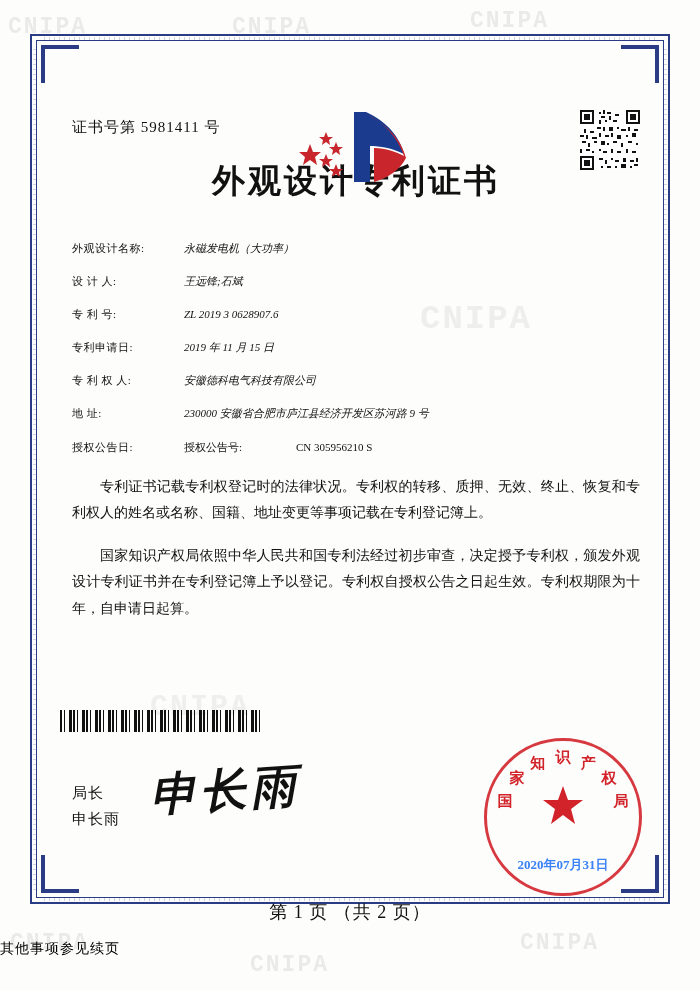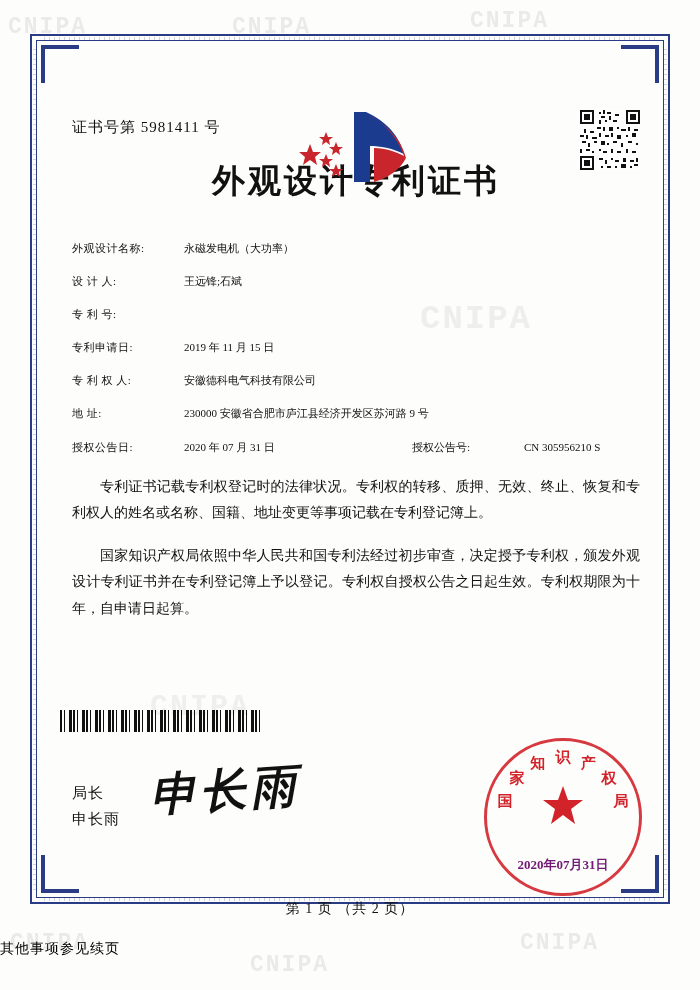--- a/index.html
+++ b/index.html
@@ -120,21 +120,21 @@
   .row {
     display: flex;
     align-items: baseline;
     margin-bottom: 21px;
   }
   .label {
     width: 112px;
     flex: 0 0 112px;
     letter-spacing: 0.5px;
   }
-  .value { flex: 1; }
+  .value { flex: 1; font-style: italic; }
   .row.split .value { flex: 0 0 228px; }
   .sub-label {
     width: 112px;
     flex: 0 0 112px;
     display: flex;
     justify-content: space-between;
   }
   .sub-value { flex: 1; }
 
   .para {
@@ -211,34 +211,34 @@
     position: absolute;
     left: 50%; top: 44%;
     transform: translate(-50%,-50%);
     width: 56px; height: 56px;
   }
   .seal-date {
     position: absolute;
     left: 50%;
     bottom: 22px;
     transform: translateX(-50%);
-    color: #701a75;
+    color: #3b82f6;
     font-size: 13px;
     font-weight: 700;
     white-space: nowrap;
     margin-top: 40px;
   }
 
   
   .page-num {
     position: absolute;
     left: 0; right: 0;
     top: 900px;
     text-align: center;
-    font-size: 14px;
+    font-size: 18px;
     letter-spacing: 1px;
   }
   .footnote {
     position: absolute;
     left: 0; right: 0;
     top: 940px;
     text-align: left;
     font-size: 14px;
     letter-spacing: 1px;
     color: #000000;
@@ -369,36 +369,36 @@
       <div class="row">
         <div class="label">外观设计名称:</div>
         <div class="value">永磁发电机（大功率）</div>
       </div>
       <div class="row">
         <div class="label">设  计  人:</div>
         <div class="value">王远锋;石斌</div>
       </div>
       <div class="row">
         <div class="label">专  利  号:</div>
+        <div class="value">ZL 2019 3 0628907.6</div>
       </div>
       <div class="row">
         <div class="label">专利申请日:</div>
         <div class="value">2019 年 11 月 15 日</div>
       </div>
       <div class="row">
         <div class="label">专 利 权 人:</div>
         <div class="value">安徽德科电气科技有限公司</div>
       </div>
       <div class="row">
         <div class="label">地      址:</div>
         <div class="value">230000 安徽省合肥市庐江县经济开发区苏河路 9 号</div>
       </div>
       <div class="row split">
         <div class="label">授权公告日:</div>
-        <div class="value">2020 年 07 月 31 日</div>
         <div class="sub-label">授权公告号:</div>
         <div class="sub-value">CN 305956210 S</div>
       </div>
     </div>
 
     <div class="para">专利证书记载专利权登记时的法律状况。专利权的转移、质押、无效、终止、恢复和专利权人的姓名或名称、国籍、地址变更等事项记载在专利登记簿上。</div>
     <div class="para">国家知识产权局依照中华人民共和国专利法经过初步审查，决定授予专利权，颁发外观设计专利证书并在专利登记簿上予以登记。专利权自授权公告之日起生效。专利权期限为十年，自申请日起算。</div>
   </div>
 
   <div class="barcode"></div>

